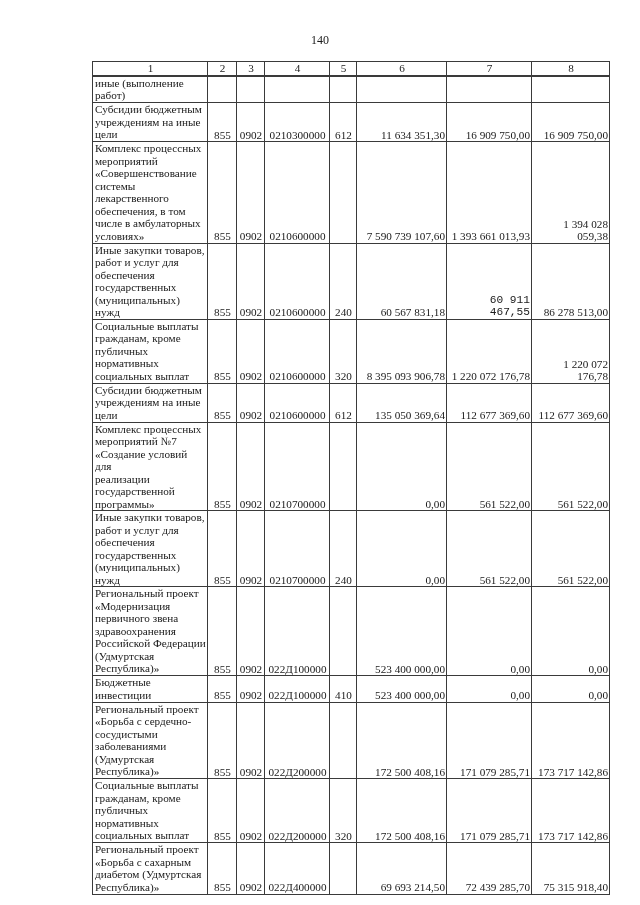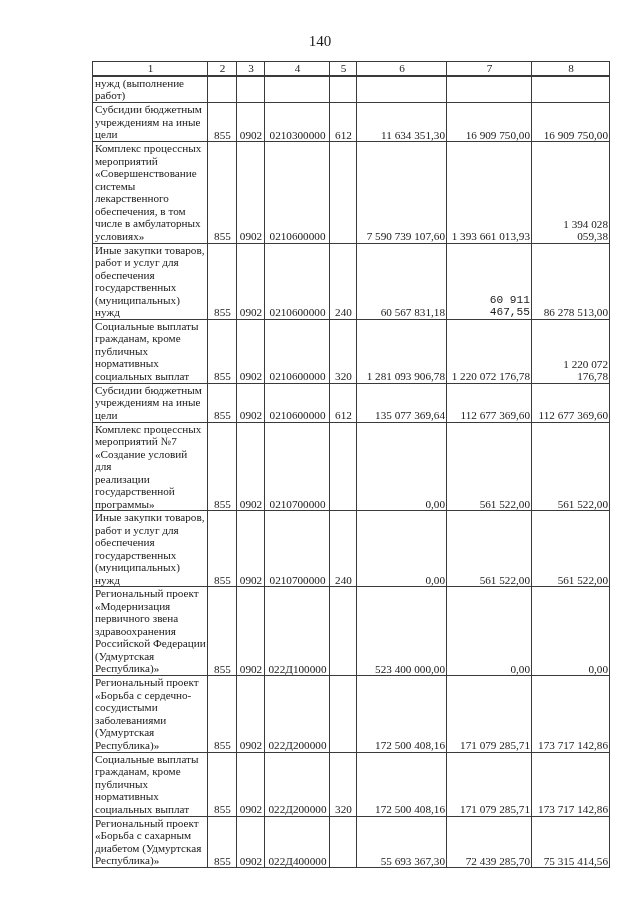--- a/index.html
+++ b/index.html
@@ -3,21 +3,21 @@
 <meta charset="utf-8">
 <style>
   html, body { margin: 0; padding: 0; background: #ffffff; }
   body {
     width: 640px; height: 905px; position: relative; overflow: hidden;
     font-family: "Liberation Serif", "DejaVu Serif", serif;
     color: #1a1a1a;
   }
   .page-number {
     position: absolute; top: 33px; left: 0; width: 640px;
-    text-align: center; font-size: 15px;
+    text-align: center; font-size: 12px;
   }
   table.budget {
     position: absolute; top: 61px; left: 92px;
     border-collapse: collapse; table-layout: fixed;
     width: 517px;
     font-size: 11.2px; line-height: 12.5px;
   }
   table.budget td {
     border: 1px solid #3a3a3a;
     padding: 0 1px 0 2px;
@@ -61,21 +61,21 @@
       <td>1</td>
       <td>2</td>
       <td>3</td>
       <td>4</td>
       <td>5</td>
       <td>6</td>
       <td>7</td>
       <td>8</td>
     </tr>
   <tr>
-        <td class="name" style="height: 25.5px;">нужд (выполнение
+        <td class="name" style="height: 25.5px;">иные (выполнение
 работ)</td>
         <td class="c2" style="height: 25.5px;"></td>
         <td class="c3" style="height: 25.5px;"></td>
         <td class="c4" style="height: 25.5px;"></td>
         <td class="c5" style="height: 25.5px;"></td>
         <td class="num" style="height: 25.5px;"></td>
         <td class="num" style="height: 25.5px;"></td>
         <td class="num" style="height: 25.5px;"></td>
       </tr>
       <tr>
@@ -124,33 +124,33 @@
       <tr>
         <td class="name" style="height: 63px;">Социальные выплаты
 гражданам, кроме
 публичных
 нормативных
 социальных выплат</td>
         <td class="c2" style="height: 63px;">855</td>
         <td class="c3" style="height: 63px;">0902</td>
         <td class="c4" style="height: 63px;">0210600000</td>
         <td class="c5" style="height: 63px;">320</td>
-        <td class="num" style="height: 63px;">1 281 093 906,78</td>
+        <td class="num" style="height: 63px;">8 395 093 906,78</td>
         <td class="num" style="height: 63px;">1 220 072 176,78</td>
         <td class="num" style="height: 63px;">1 220 072 176,78</td>
       </tr>
       <tr>
         <td class="name" style="height: 38px;">Субсидии бюджетным
 учреждениям на иные
 цели</td>
         <td class="c2" style="height: 38px;">855</td>
         <td class="c3" style="height: 38px;">0902</td>
         <td class="c4" style="height: 38px;">0210600000</td>
         <td class="c5" style="height: 38px;">612</td>
-        <td class="num" style="height: 38px;">135 077 369,64</td>
+        <td class="num" style="height: 38px;">135 050 369,64</td>
         <td class="num" style="height: 38px;">112 677 369,60</td>
         <td class="num" style="height: 38px;">112 677 369,60</td>
       </tr>
       <tr>
         <td class="name" style="height: 75.5px;">Комплекс процессных
 мероприятий №7
 «Создание условий для
 реализации
 государственной
 программы»</td>
@@ -186,20 +186,31 @@
 Республика)»</td>
         <td class="c2" style="height: 88px;">855</td>
         <td class="c3" style="height: 88px;">0902</td>
         <td class="c4" style="height: 88px;">022Д100000</td>
         <td class="c5" style="height: 88px;"></td>
         <td class="num" style="height: 88px;">523 400 000,00</td>
         <td class="num" style="height: 88px;">0,00</td>
         <td class="num" style="height: 88px;">0,00</td>
       </tr>
       <tr>
+        <td class="name" style="height: 25.5px;">Бюджетные
+инвестиции</td>
+        <td class="c2" style="height: 25.5px;">855</td>
+        <td class="c3" style="height: 25.5px;">0902</td>
+        <td class="c4" style="height: 25.5px;">022Д100000</td>
+        <td class="c5" style="height: 25.5px;">410</td>
+        <td class="num" style="height: 25.5px;">523 400 000,00</td>
+        <td class="num" style="height: 25.5px;">0,00</td>
+        <td class="num" style="height: 25.5px;">0,00</td>
+      </tr>
+      <tr>
         <td class="name" style="height: 75.5px;">Региональный проект
 «Борьба с сердечно-
 сосудистыми
 заболеваниями
 (Удмуртская
 Республика)»</td>
         <td class="c2" style="height: 75.5px;">855</td>
         <td class="c3" style="height: 75.5px;">0902</td>
         <td class="c4" style="height: 75.5px;">022Д200000</td>
         <td class="c5" style="height: 75.5px;"></td>
@@ -223,18 +234,18 @@
       </tr>
       <tr>
         <td class="name" style="height: 50.5px;">Региональный проект
 «Борьба с сахарным
 диабетом (Удмуртская
 Республика)»</td>
         <td class="c2" style="height: 50.5px;">855</td>
         <td class="c3" style="height: 50.5px;">0902</td>
         <td class="c4" style="height: 50.5px;">022Д400000</td>
         <td class="c5" style="height: 50.5px;"></td>
-        <td class="num" style="height: 50.5px;">55 693 367,30</td>
+        <td class="num" style="height: 50.5px;">69 693 214,50</td>
         <td class="num" style="height: 50.5px; margin-top: 29px;">72 439 285,70</td>
-        <td class="num" style="height: 50.5px;">75 315 414,56</td>
+        <td class="num" style="height: 50.5px;">75 315 918,40</td>
       </tr>
     </tbody>
 </table>
 
 </body></html>

